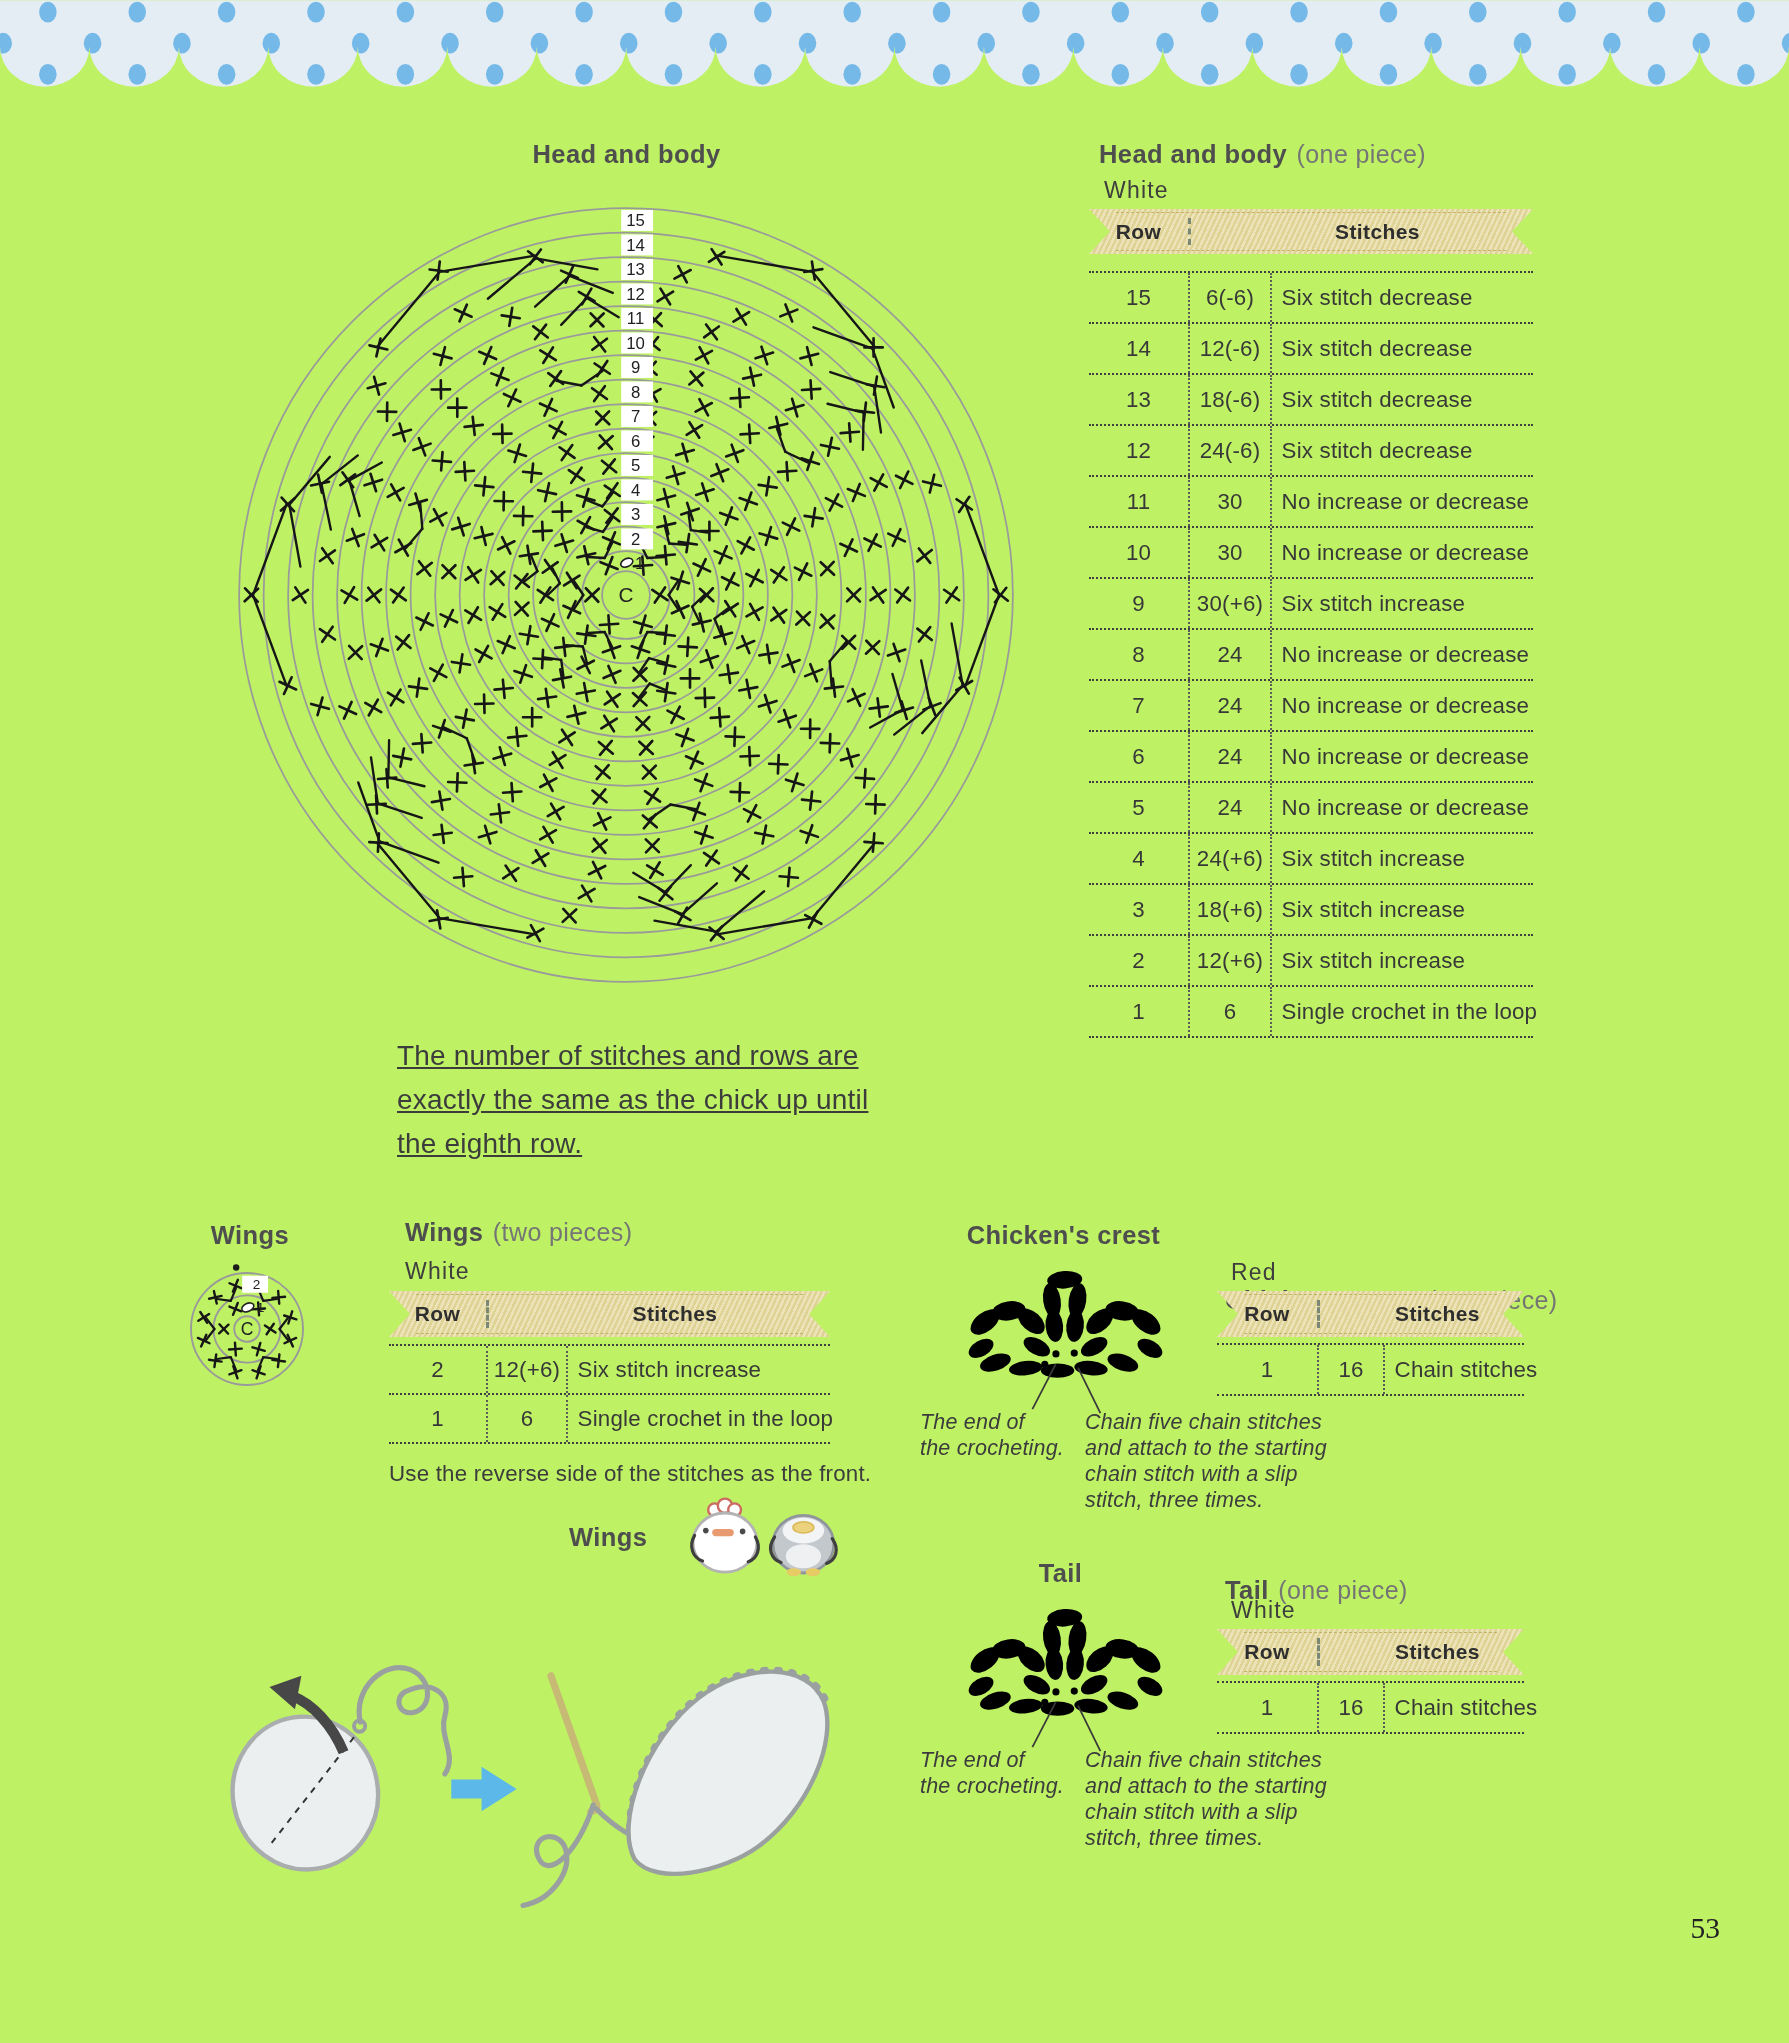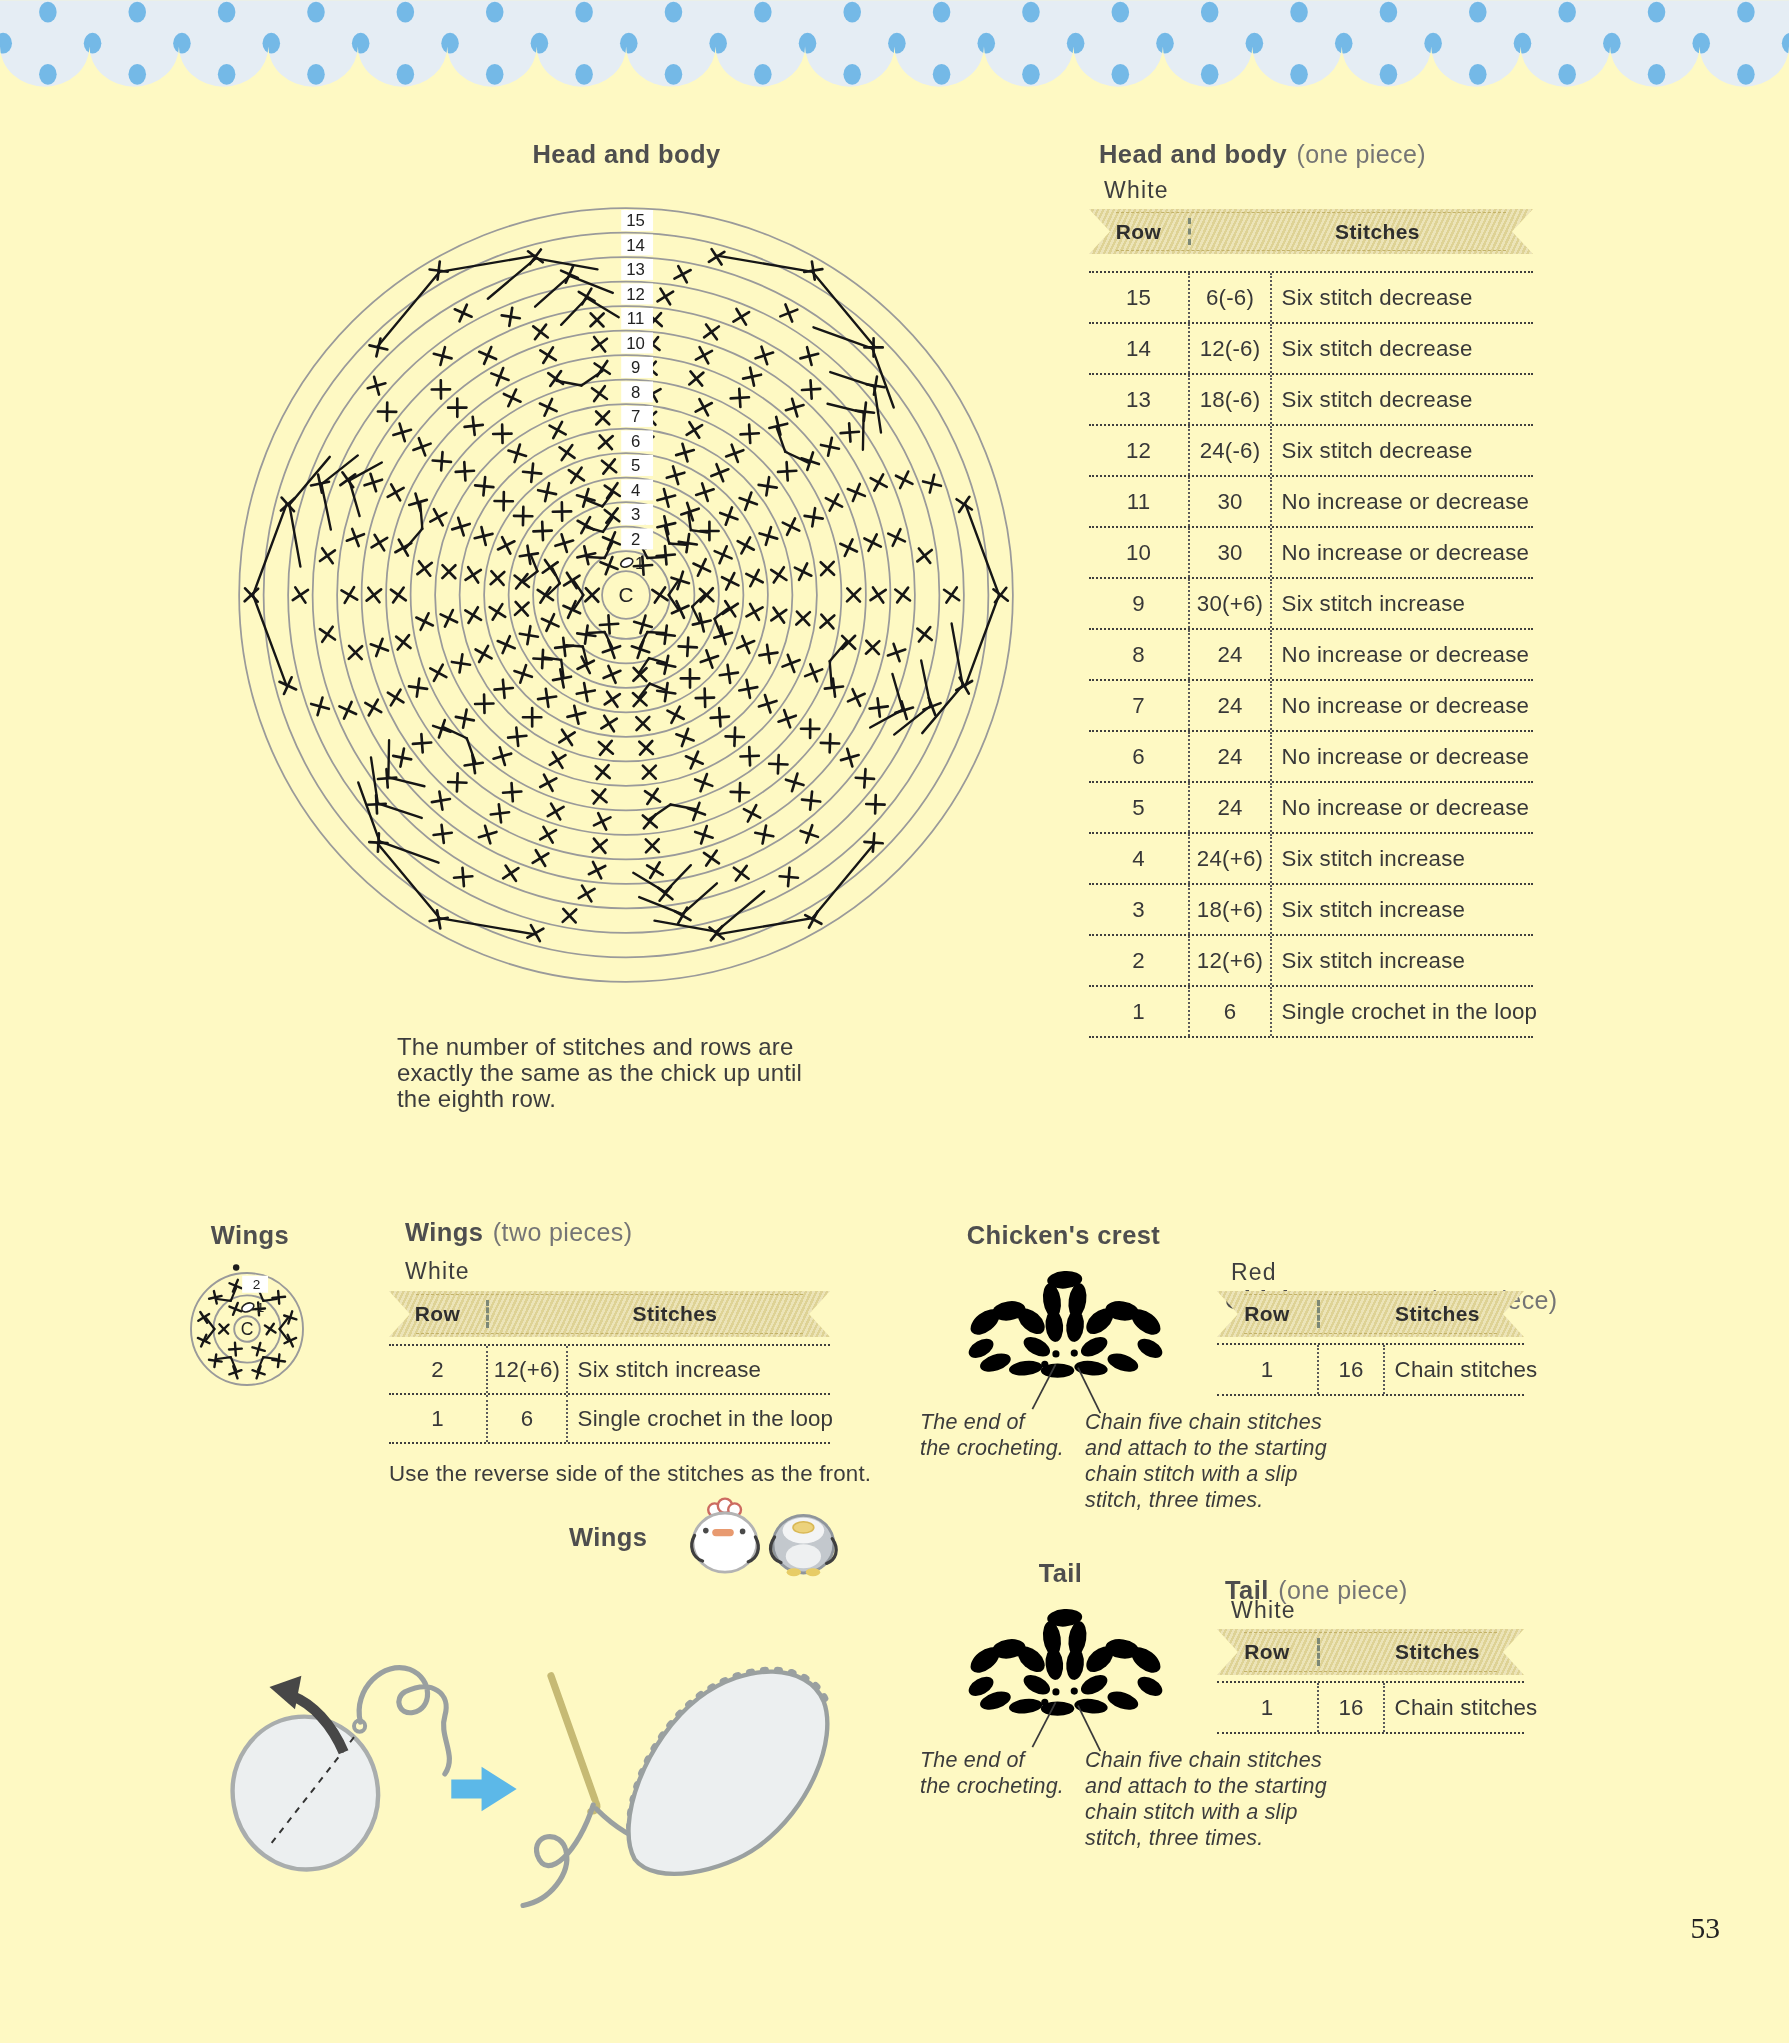--- a/index.html
+++ b/index.html
@@ -1,18 +1,18 @@
 <!DOCTYPE html>
 <html style="--ribbon-bg: #e5da9d; --ribbon-edge: #c3b269; --border-bg: #e5edf4; --border-dot: #74b9e7; --red-c: #d85550; --gray-c: #9aa0a0; --blue-c: #5cb8e8; --hook-c: #c6ba74; --fill-light: #eceff0;font-size:12.8px"><head>
 <meta charset="utf-8">
 <style>
   * { margin:0; padding:0; box-sizing:border-box; }
   html,body { background:#ffffff; }
   #page {
-    position:relative; width:1789px; height:2043px; background:#fef9c3;
+    position:relative; width:1789px; height:2043px; background:#bef264;
     font-family:"Liberation Sans", sans-serif; color:#3a3a3a; overflow:hidden;
   }
   .abs { position:absolute; }
 
   
   .sec-title { font-weight:bold; font-size:25.5px; color:#4e4e4e; letter-spacing:0.4px; white-space:nowrap; }
   .sub { font-weight:normal; color:#757575; font-size:25px; letter-spacing:0.4px; margin-left:9.6px; }
   .yarn { font-size:23px; color:#3e3e3e; letter-spacing:1.2px; }
   .center { text-align:center; }
 
@@ -38,21 +38,21 @@
   .rows { position:absolute; left:0; right:0; border-top:2.4px dotted #3f3f3f; }
   .trow { display:grid; align-items:stretch; border-bottom:2.4px dotted #3f3f3f; }
   .trow span { display:flex; align-items:center; font-size:22.3px; color:#383838; letter-spacing:0.2px; white-space:nowrap; }
   .trow .c1 { justify-content:center; }
   .trow .c2 { justify-content:center; border-left:2.4px dotted #5a5a5a; border-right:2.4px dotted #5a5a5a; }
   .trow .c3 { padding-left:9.6px; }
   .t-head .rows { top:62px; }  .t-head .trow { grid-template-columns:99px 84px 1fr; height:51px; }
   .t-wings .rows { top:53px; } .t-wings .trow { grid-template-columns:97px 82px 1fr; height:49px; }
   .t-small .rows { top:52px; } .t-small .trow { grid-template-columns:100px 68px 1fr; height:51px; }
 
-  .para { font-size:24px; line-height:26px; color:#3c3c3c; white-space:pre-line; letter-spacing:0.2px; }
+  .para { font-size:28px; line-height:44px; color:#3c3c3c; white-space:pre-line; letter-spacing:0.2px;text-decoration:underline; }
   .note { font-size:22.3px; color:#3c3c3c; letter-spacing:0.2px; white-space:nowrap; }
   .ann  { font-size:21.5px; line-height:26px; color:#3c3c3c; white-space:pre-line; letter-spacing:0.2px;font-style:italic; }
   .attach-label { font-weight:bold; font-size:25.5px; color:#4e4e4e; letter-spacing:0.4px; }
   .page-num { font-family:"Liberation Serif", serif; font-size:29.5px; color:#222; text-align:right; }
 
   
   svg { display:block; overflow:visible; }
   .motif { color:var(--red-c); }
   .motif.gray { color:var(--gray-c); }
   .leader line { stroke:#3a3a3a; stroke-width:2.2; }

